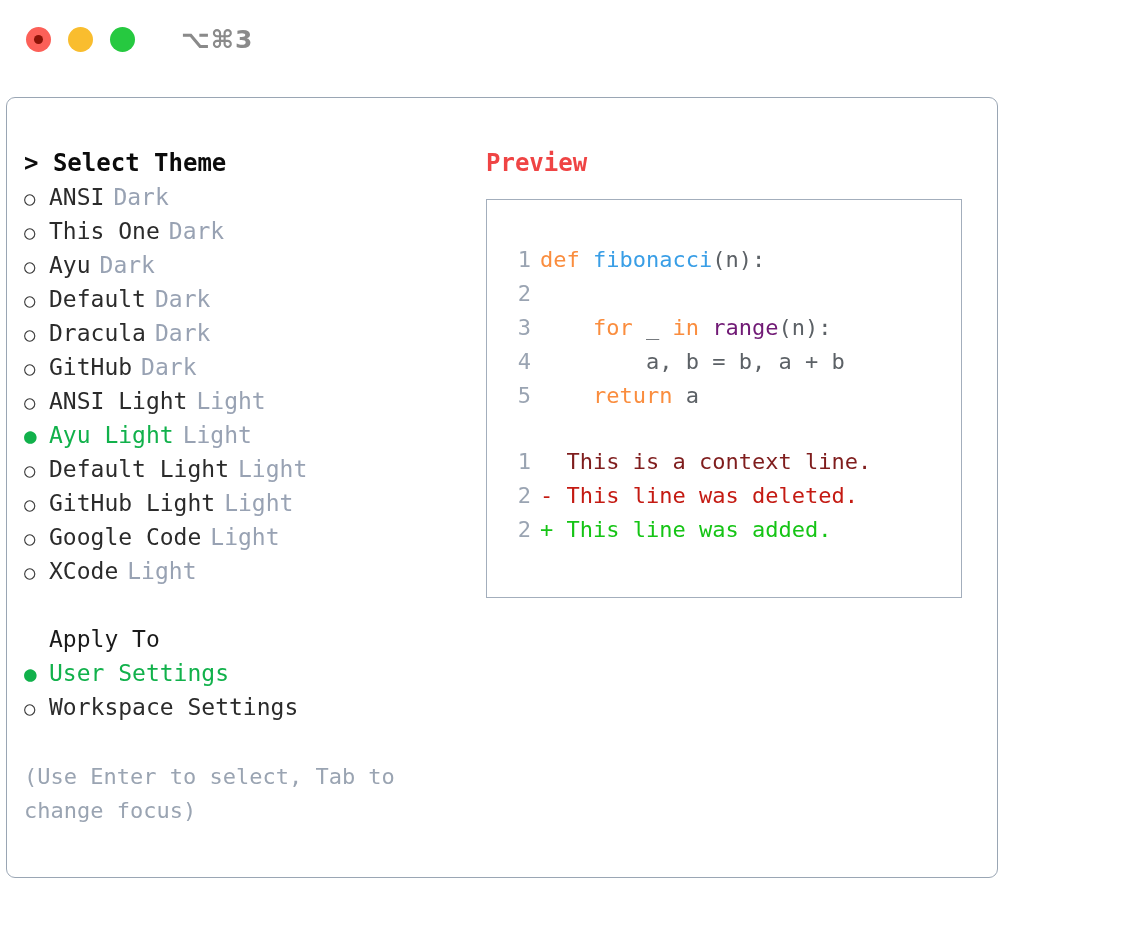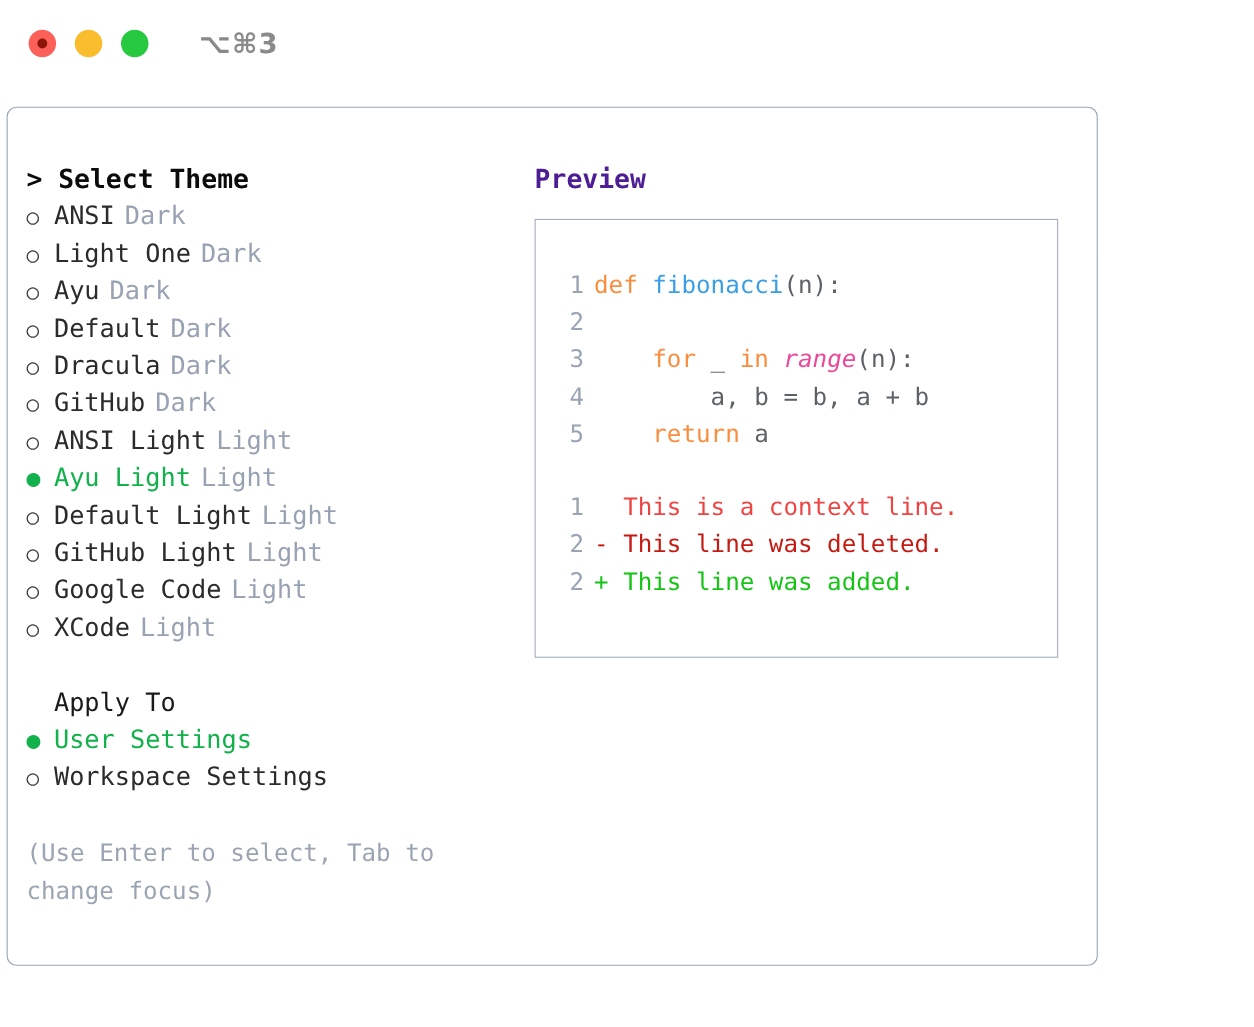--- a/index.html
+++ b/index.html
@@ -148,21 +148,21 @@
   
   .right-col {
     position: absolute;
     left: 479px;
     top: 48px;
     width: 490px;
   }
   .preview-title {
     font-size: 24px;
     font-weight: 700;
-    color: #4c1d95;
+    color: #ef4444;
     line-height: 34px;
     white-space: pre;
   }
   .preview-box {
     margin-top: 19px;
     width: 476px;
     height: 399px;
     border: 1.5px solid #a3aebc;
     background: #ffffff;
     box-sizing: border-box;
@@ -182,24 +182,24 @@
     text-align: right;
     color: #9aa4b2;
     margin-right: 9px;
   }
   .code-text { color: #5c6166; }
   .blank-line { height: 32px; }
 
   .kw      { color: #fa8d3e; }
   .fn      { color: #399ee6; }
   .num     { color: #a37acc; }
-  .builtin { color: #ec4899; font-style: italic; }
+  .builtin { color: #701a75; }
   .punct   { color: #5c6166; }
 
-  .diff-context { color: #ef4444; }
+  .diff-context { color: #7f1d1d; }
   .diff-del     { color: #c41a12; }
   .diff-add     { color: #15c415; }
 </style>
 </head>
 <body>
 
 <div id="app">
 
   <div class="titlebar">
     <div class="traffic">
@@ -210,21 +210,21 @@
     <div class="shortcut">⌥⌘3</div>
   </div>
 
   <div class="card">
     <div class="columns">
 
       <div class="left-col">
         <div class="section-title">&gt; Select Theme</div>
         <div class="list" id="theme-list">
             <div class="row"><span class="bullet">○</span><span class="label">ANSI</span><span class="tag">Dark</span></div>
-            <div class="row"><span class="bullet">○</span><span class="label">Light One</span><span class="tag">Dark</span></div>
+            <div class="row"><span class="bullet">○</span><span class="label">This One</span><span class="tag">Dark</span></div>
             <div class="row"><span class="bullet">○</span><span class="label">Ayu</span><span class="tag">Dark</span></div>
             <div class="row"><span class="bullet">○</span><span class="label">Default</span><span class="tag">Dark</span></div>
             <div class="row"><span class="bullet">○</span><span class="label">Dracula</span><span class="tag">Dark</span></div>
             <div class="row"><span class="bullet">○</span><span class="label">GitHub</span><span class="tag">Dark</span></div>
             <div class="row"><span class="bullet">○</span><span class="label">ANSI Light</span><span class="tag">Light</span></div>
             <div class="row selected"><span class="bullet">●</span><span class="label">Ayu Light</span><span class="tag">Light</span></div>
             <div class="row"><span class="bullet">○</span><span class="label">Default Light</span><span class="tag">Light</span></div>
             <div class="row"><span class="bullet">○</span><span class="label">GitHub Light</span><span class="tag">Light</span></div>
             <div class="row"><span class="bullet">○</span><span class="label">Google Code</span><span class="tag">Light</span></div>
             <div class="row"><span class="bullet">○</span><span class="label">XCode</span><span class="tag">Light</span></div>

